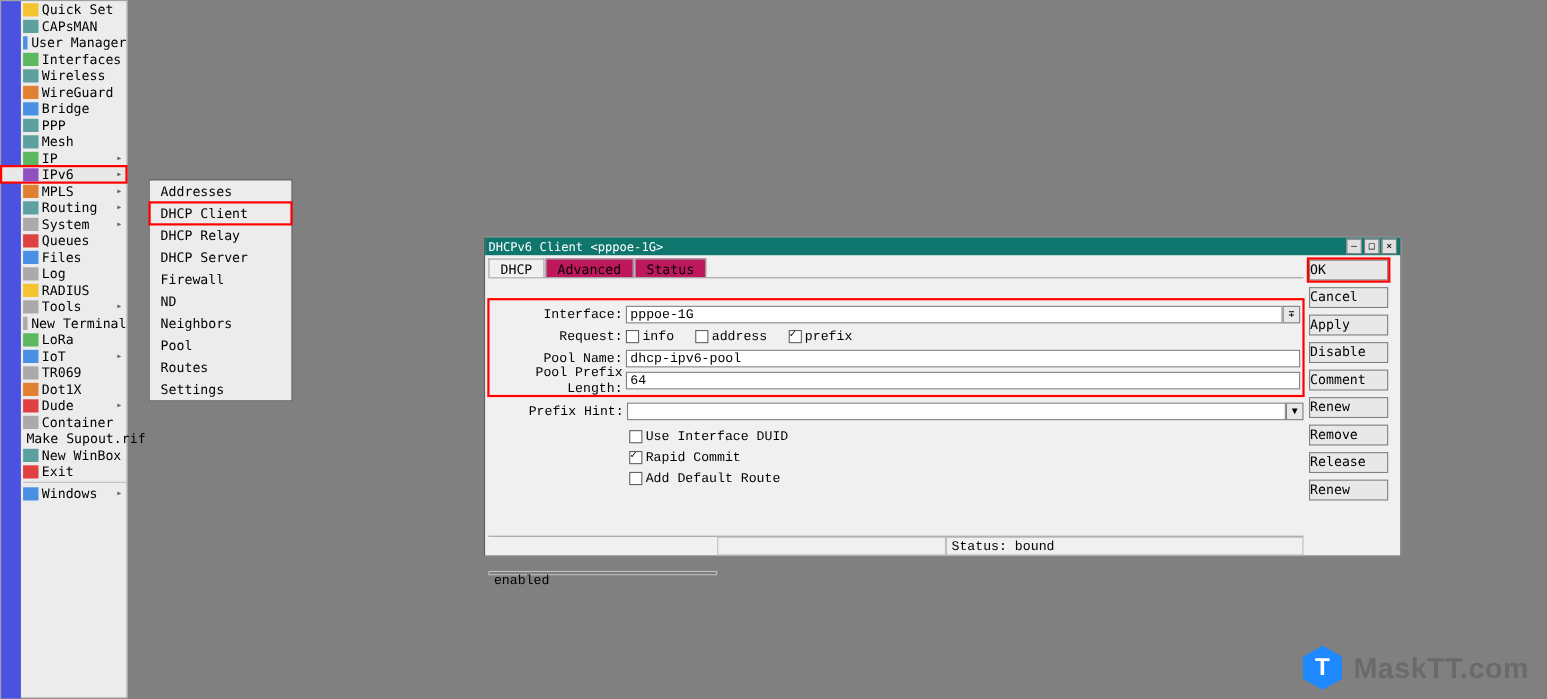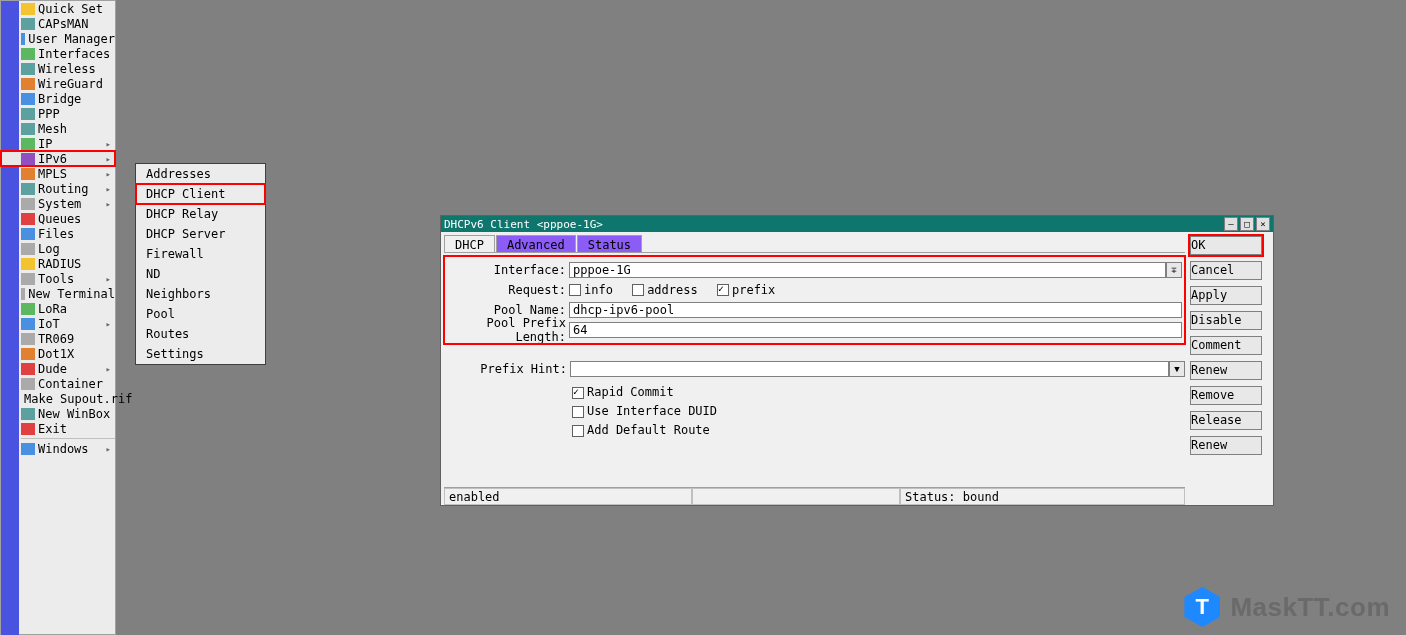--- a/index.html
+++ b/index.html
@@ -23,45 +23,45 @@
 .dialog { position: absolute; left: 440px; top: 215px; width: 834px; height: 291px; background: #f0f0f0; border: 1px solid #606060; }
 .titlebar { height: 16px; background: #0f766e; color: #fff; font-size: 11px; display: flex; align-items: center; padding: 0 3px; }
 .titlebar-title { flex: 1; }
 .titlebar-btn { width: 14px; height: 14px; margin-left: 2px; background: #e0e0e0; border: 1px solid #808080; text-align: center; font-size: 9px; line-height: 12px; cursor: pointer; color: #000; }
 
 .dialog-body { display: flex; height: calc(100% - 16px); }
 .dialog-left { flex: 1; display: flex; flex-direction: column; }
 .dialog-right { width: 85px; padding: 4px 6px 4px 2px; }
 
 .tabs { display: flex; height: 20px; padding: 3px 3px 0 3px; }
-.tab { padding: 2px 10px; border: 1px solid #a0a0a0; background: #8b5cf6; cursor: pointer; margin-right: 1px; border-bottom: none; position: relative; }
+.tab { padding: 2px 10px; border: 1px solid #a0a0a0; background: #be185d; cursor: pointer; margin-right: 1px; border-bottom: none; position: relative; }
 .tab.active { background: #f0f0f0; z-index: 2; }
-.tab-content { border-top: 1px solid #a0a0a0; margin: 0 3px; flex: 1; position: relative; padding-top: 4px; }
+.tab-content { border-top: 1px solid #a0a0a0; margin: 0 3px; flex: 1; position: relative; padding-top: 20px; font-family: Liberation Mono, monospace; }
 
 .form-area { outline: 2px solid #ff0000; padding: 3px 2px; margin: 0 1px; }
 .form-row { display: flex; align-items: center; height: 20px; margin-bottom: 0px; }
 .form-label { width: 122px; text-align: right; padding-right: 3px; }
 .form-input { flex: 1; height: 16px; border: 1px solid #808080; background: #fff; padding: 0 3px; font-size: 12px; font-family: inherit; }
 .form-dd { width: 16px; height: 16px; border: 1px solid #808080; background: #e8e8e8; text-align: center; font-size: 9px; cursor: pointer; line-height: 14px; }
 
 .chk { width: 12px; height: 12px; border: 1px solid #606060; display: inline-block; margin-right: 3px; vertical-align: middle; background: #fff; position: relative; font-size: 10px; line-height: 10px; text-align: center; }
 .chk.on::after { content: "✓"; position: absolute; left: 0; top: -1px; color: #000; font-weight: bold; }
 .chk-label { vertical-align: middle; margin-right: 12px; }
 
-.prefix-row { display: flex; align-items: center; height: 20px; margin-top: 16px; }
+.prefix-row { display: flex; align-items: center; height: 20px; margin-top: 5px; }
 .opts { padding-left: 128px; margin-top: 6px; }
 .opts > div { margin-bottom: 5px; }
 .opt-hl { display: inline-block; outline: 2px solid #ff0000; padding: 0 2px; }
 
 .dlg-btn { display: block; width: 72px; height: 19px; margin-bottom: 6px; border: 1px solid #808080; background: #e8e8e8; text-align: left; line-height: 17px; cursor: pointer; }
 .dlg-btn.highlighted { outline: 2px solid #ff0000; }
 
 .statusbar { position: absolute; bottom: 0; left: 0; right: 0; height: 18px; border-top: 1px solid #a0a0a0; display: flex; }
 .status-cell { border: 1px solid #c0c0c0; padding: 1px 4px; }
-.status-cell:nth-child(1){ width: 248px; }
+.status-cell:nth-child(1){ width: 208px; margin-top: 31px; }
 .status-cell:nth-child(2){ width: 208px; }
 .status-cell:nth-child(3){ flex: 1; }
 
 
 .watermark { position: absolute; right: 16px; bottom: 8px; display: flex; align-items: center; color: #6a6a6a; font-family: Arial, sans-serif; font-size: 26px; font-weight: 600; letter-spacing: 0.5px; }
 .wm-badge { width: 36px; height: 40px; background: #1e88ff; color: #fff; font-weight: bold; font-size: 22px; display: flex; align-items: center; justify-content: center; margin-right: 10px; clip-path: polygon(50% 0,100% 25%,100% 75%,50% 100%,0 75%,0 25%); }
 
 
 .i-yellow{background:#f4c430;} .i-grey{background:#aaa;} .i-blue{background:#4a90e2;} .i-green{background:#5cb860;} .i-teal{background:#5ca0a0;} .i-orange{background:#e08030;} .i-red{background:#e04040;} .i-purple{background:#9050c0;}
 </style>
@@ -257,22 +257,22 @@
           </div>
         </div>
 
         <div class="prefix-row">
           <div class="form-label" style="width:126px">Prefix Hint:</div>
           <input class="form-input" value="" style="">
           <div class="form-dd">▼</div>
         </div>
 
         <div class="opts">
+          <div><span class="chk"></span><span>Use Interface DUID</span></div>
           <div><span class="chk on"></span><span>Rapid Commit</span></div>
-          <div><span class="chk"></span><span>Use Interface DUID</span></div>
           <div><span class="chk"></span><span>Add Default Route</span></div>
         </div>
 
         <div class="statusbar">
           <div class="status-cell">enabled</div>
           <div class="status-cell"></div>
           <div class="status-cell">Status: bound</div>
         </div>
       </div>
     </div>

